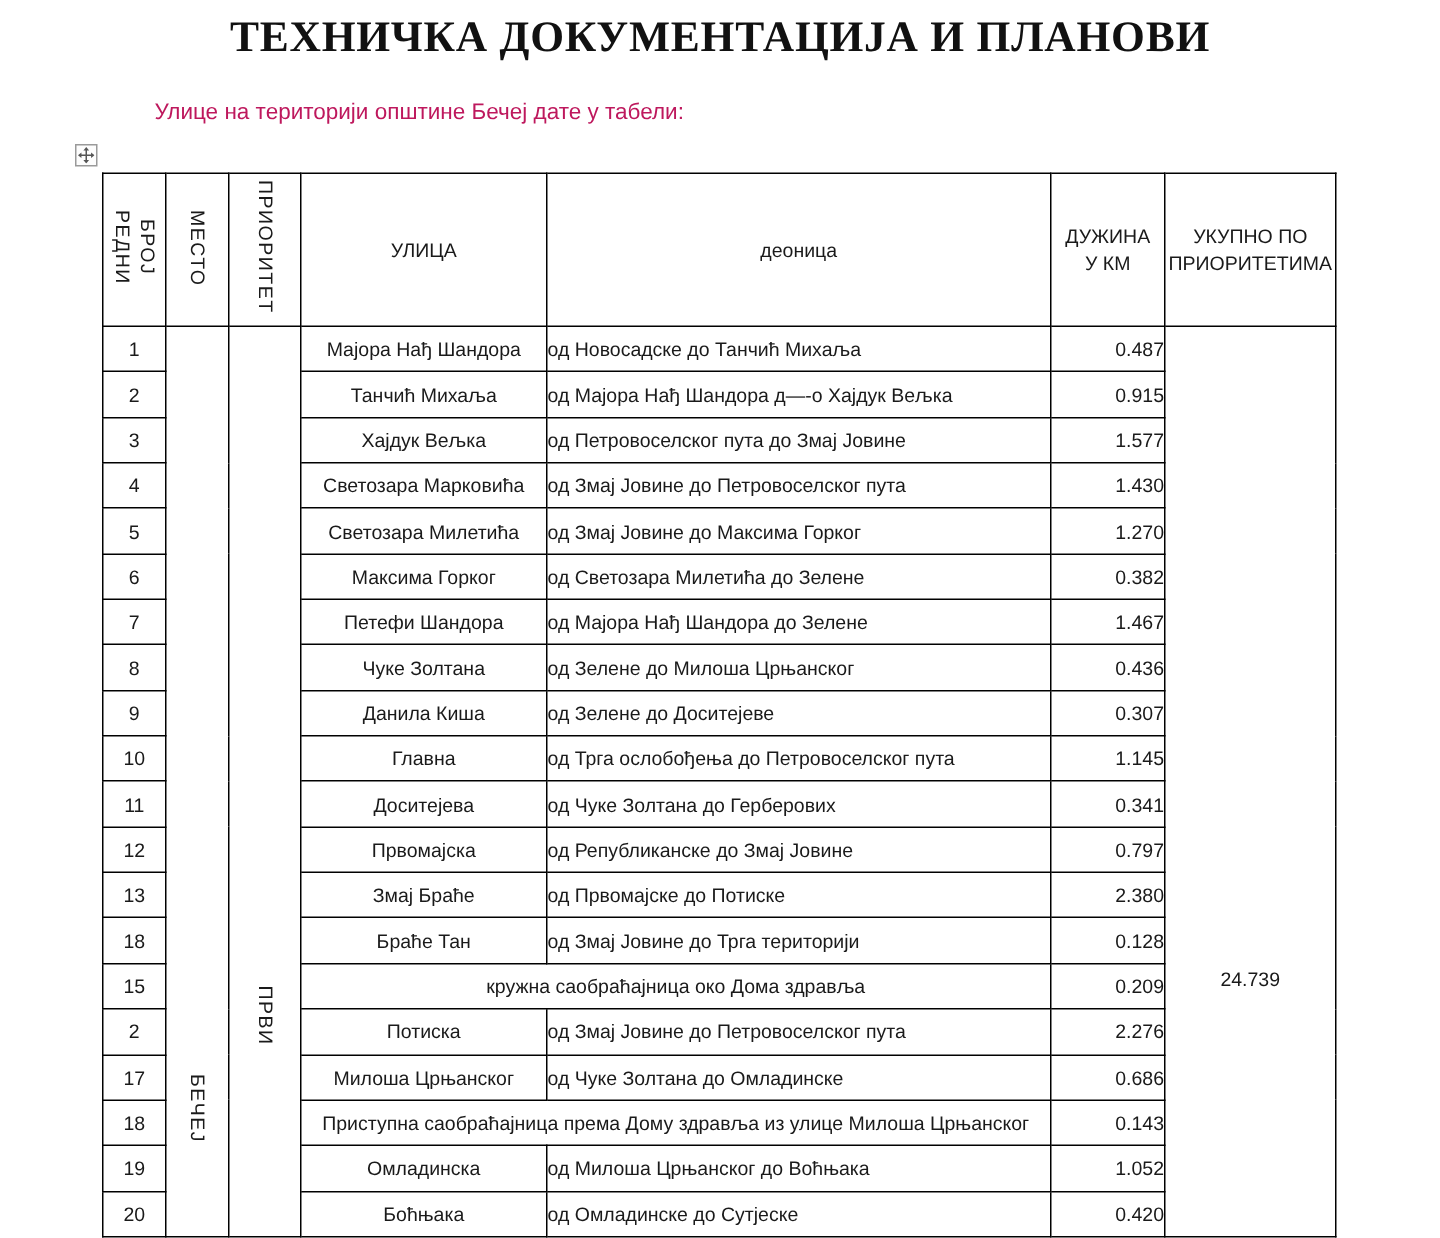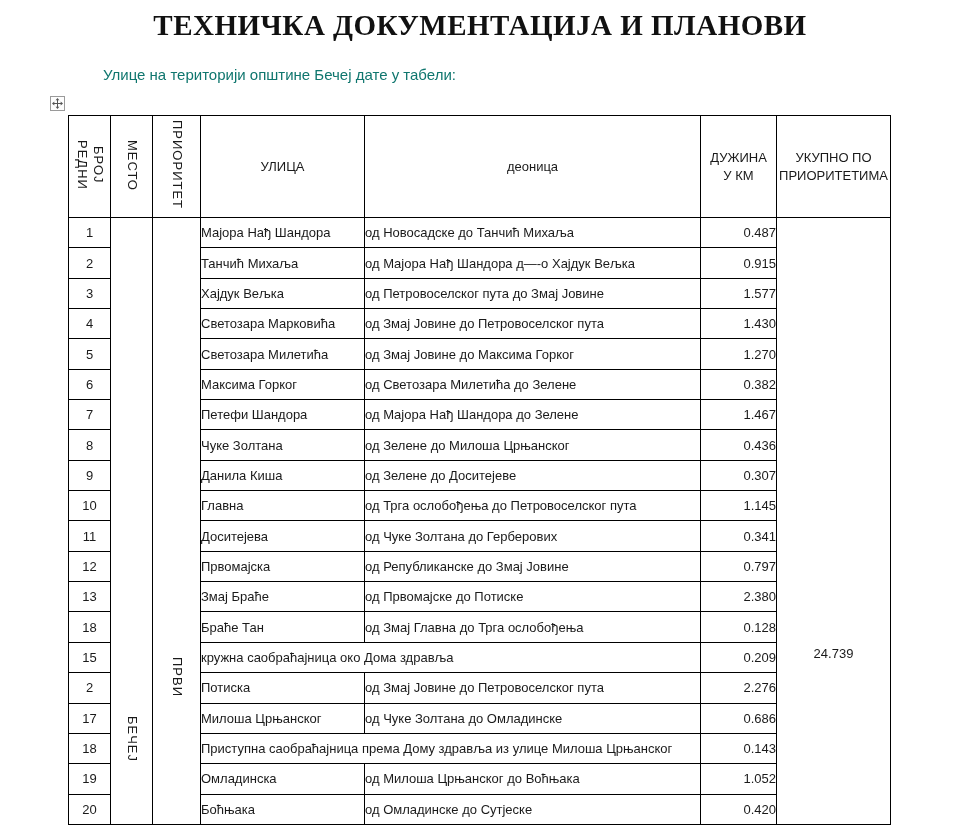--- a/index.html
+++ b/index.html
@@ -6,21 +6,21 @@
   body {
     width:960px; height:825px; position:relative; overflow:hidden;
     background:#ffffff; color:#1a1a1a;
     font-family:"Liberation Sans","DejaVu Sans",sans-serif;
   }
   .title {
     position:absolute; top:9px; left:0; width:100%;
     text-align:center; font-family:"Liberation Serif","DejaVu Serif",serif;
     font-weight:bold; font-size:29px; letter-spacing:0.5px; color:#111;
   }
-  .subtitle { position:absolute; top:66px; left:103px; font-size:15px; color:#0f766e; }
+  .subtitle { position:absolute; top:66px; left:103px; font-size:15px; color:#be185d; }
   .handle {
     position:absolute; left:50px; top:96px; width:13px; height:13px;
     border:1px solid #9a9a9a; background:#fdfdfd;
     display:flex; align-items:center; justify-content:center; cursor:move;
   }
   table.main {
     position:absolute; left:68px; top:115px;
     border-collapse:collapse; table-layout:fixed; width:822px;
   }
   .main th, .main td {
@@ -30,21 +30,21 @@
   .main thead tr { height:102px; }
   .main tbody tr { height:30.35px; }
   .main th { text-align:center; vertical-align:middle; }
   .hwrap { white-space:pre-line; line-height:1.35; }
   .vtext {
     writing-mode:vertical-lr; text-orientation:mixed;
     display:inline-block; white-space:pre-line; text-align:center;
     letter-spacing:1px; line-height:1.25;
   }
   .c-num { text-align:center; vertical-align:middle; }
-  .c-street { padding-left:9px; vertical-align:middle; }
+  .c-street { padding-left:9px; vertical-align:middle;text-align:center; }
   .c-section { padding-left:10px; vertical-align:middle; }
   .c-len { text-align:right; padding-right:9px; vertical-align:middle; }
   .c-tall { position:relative; }
   .place-label   { position:absolute; left:50%; top:521px; transform:translate(-50%,-50%); }
   .priority-label{ position:absolute; left:50%; top:459px; transform:translate(-50%,-50%); }
   .total-label {
     position:absolute; left:0; width:100%; top:435px;
     transform:translateY(-50%); text-align:center; font-size:13px;
   }
 </style>
@@ -187,21 +187,21 @@
       </tr>
       <tr>
         <td class="c-num">13</td>
         <td class="c-street">Змај Браће</td>
         <td class="c-section">од Првомајске до Потиске</td>
         <td class="c-len">2.380</td>
       </tr>
       <tr>
         <td class="c-num">18</td>
         <td class="c-street">Браће Тан</td>
-        <td class="c-section">од Змај Главна до Трга ослобођења</td>
+        <td class="c-section">од Змај Јовине до Трга територији</td>
         <td class="c-len">0.128</td>
       </tr>
       <tr>
         <td class="c-num">15</td>
         <td class="c-street" colspan="2">кружна саобраћајница око Дома здравља</td>
         <td class="c-len">0.209</td>
       </tr>
       <tr>
         <td class="c-num">2</td>
         <td class="c-street">Потиска</td>

